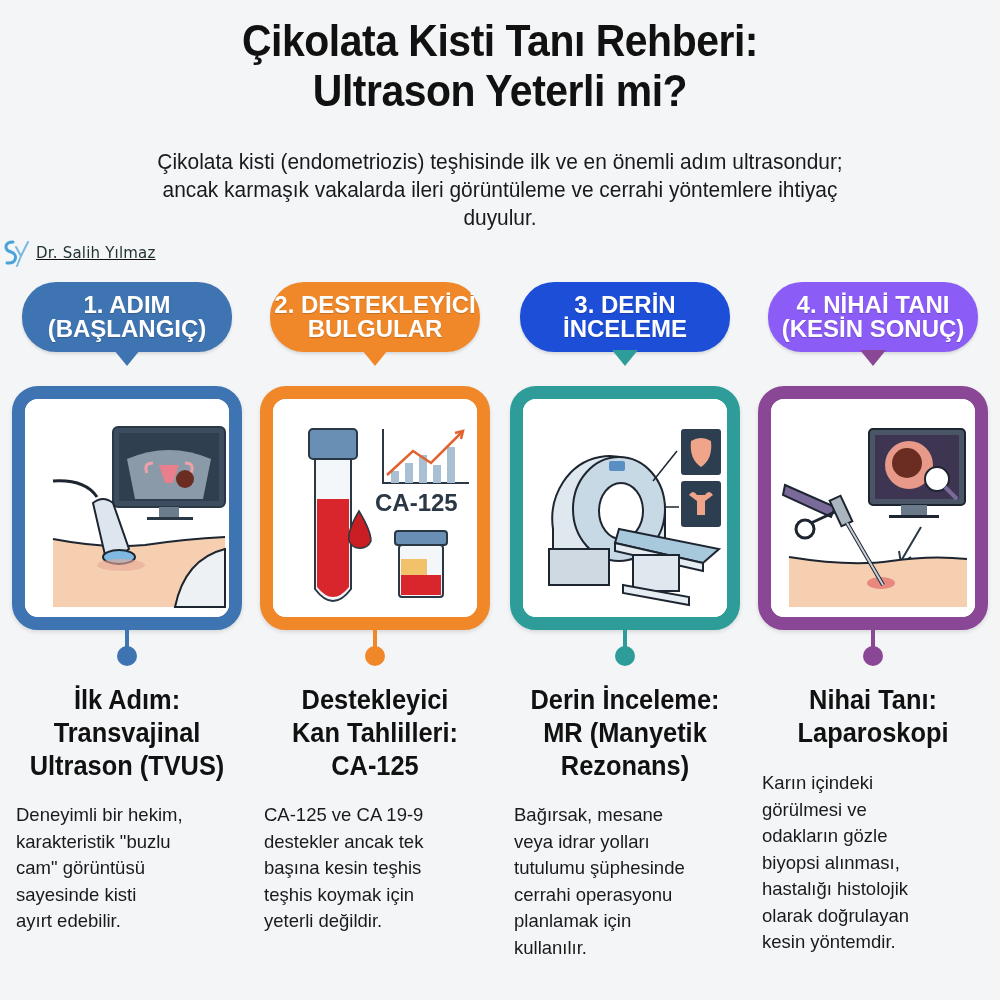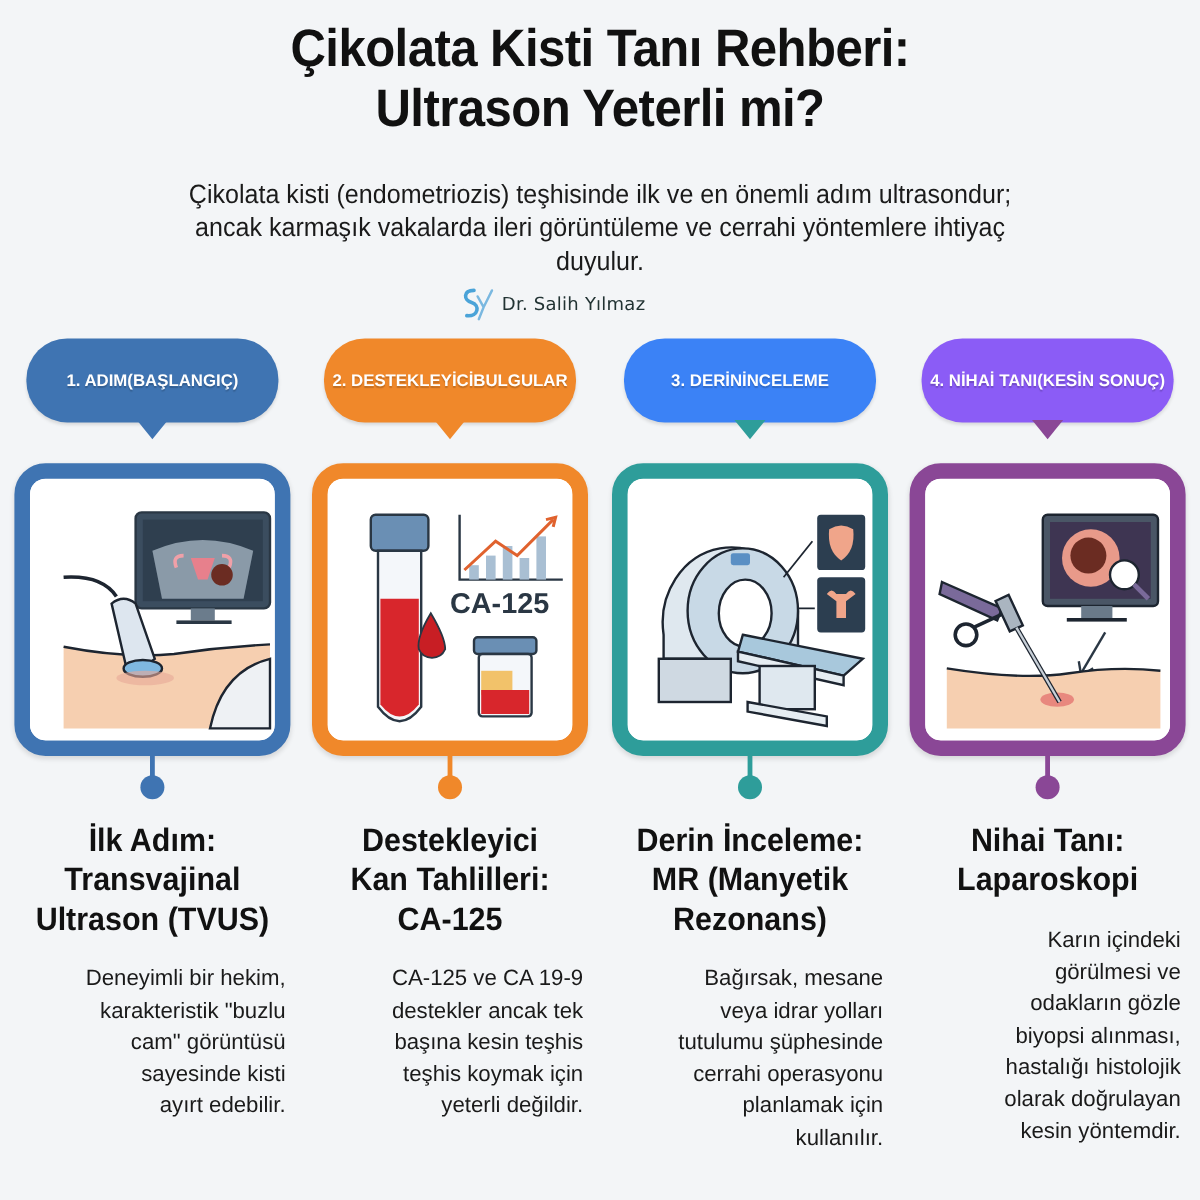--- a/index.html
+++ b/index.html
@@ -17,32 +17,32 @@
     font-family: "Liberation Sans", sans-serif;
     transform: scaleX(0.93); transform-origin: center;
   }
   .subtitle {
     position: absolute; left: 40px; top: 148px; width: 920px;
     text-align: center; font-size: 22px; line-height: 28px; color: #1a1a1a;
     transform: scaleX(0.95); transform-origin: center;
   }
   .brand {
     position: absolute; left: 0; top: 238px; width: 920px;
-    display: flex; justify-content: center; align-items: center; gap: 2px;
+    display: flex; justify-content: flex-start; align-items: center; gap: 2px; text-decoration: underline;
   }
   .brand-logo { width: 34px; height: 30px; }
   .brand-name { font-size: 15px; color: #233; letter-spacing: 0.2px; font-family: "DejaVu Sans", sans-serif; }
 
   .col { position: absolute; top: 0; width: 230px; height: 1000px; }
   .c1 { left: 12px; } .c2 { left: 260px; } .c3 { left: 510px; } .c4 { left: 758px; }
 
   .bubble {
     position: absolute; top: 282px; left: 10px; width: 210px; height: 70px;
-    border-radius: 34px; color: #fff; font-weight: 700; font-size: 14px; line-height: 24px;
-    display: flex; align-items: center; justify-content: center;
+    border-radius: 34px; color: #fff; font-weight: 700; font-size: 24px; line-height: 24px;
+    display: flex; flex-direction: column; align-items: center; justify-content: center;
     text-align: center; text-shadow: 0 1px 1px rgba(0,0,0,.2);
     box-shadow: 0 2px 3px rgba(0,0,0,.12);
   }
   .bubble::after {
     content: ""; position: absolute; left: 50%; bottom: -14px; margin-left: -13px;
     border-left: 13px solid transparent; border-right: 13px solid transparent;
     border-top: 16px solid var(--c);
   }
   .card {
     position: absolute; top: 386px; left: 0; width: 230px; height: 244px;
@@ -54,21 +54,21 @@
   .stem { position: absolute; left: 113px; top: 630px; width: 4px; height: 20px; background: var(--c); }
   .dot { position: absolute; left: 105px; top: 646px; width: 20px; height: 20px; border-radius: 50%; background: var(--c); }
 
   .heading {
     position: absolute; top: 684px; left: -6px; width: 242px;
     text-align: center; font-weight: 700; font-size: 27px; line-height: 33px; color: #111;
     transform: scaleX(0.94); transform-origin: center;
   }
   .desc {
     position: absolute; top: 802px; left: 4px; width: 222px;
-    text-align: right; font-size: 18.5px; line-height: 26.5px; color: #1a1a1a;
+    text-align: left; font-size: 18.5px; line-height: 26.5px; color: #1a1a1a;
   }
   .c4 .desc { top: 770px; }
   .line { display: block; white-space: nowrap; }
 </style>
 </head>
 <body>
 
 <div class="title">
   <span class="line">Çikolata Kisti Tanı Rehberi:</span>
   <span class="line">Ultrason Yeterli mi?</span>
@@ -171,21 +171,21 @@
   <div class="desc">
     <span class="line">CA-125 ve CA 19-9</span>
     <span class="line">destekler ancak tek</span>
     <span class="line">başına kesin teşhis</span>
     <span class="line">teşhis koymak için</span>
     <span class="line">yeterli değildir.</span>
   </div>
 </div>
 
 <div class="col c3" style="--c:#2e9d9a">
-  <div class="bubble" style="background:#3b82f6">
+  <div class="bubble" style="background:#1d4ed8">
     <span class="line">3. DERİN</span>
     <span class="line">İNCELEME</span>
   </div>
   <div class="card">
     <svg viewBox="0 0 204 218">
       <rect x="0" y="0" width="204" height="218" fill="#fff"></rect>
 
       <path d="M30 130 A56 62 0 1 1 142 110 L142 150 L30 150 Z" fill="#dfe8ef" stroke="#1d2530" stroke-width="2"></path>
       <ellipse cx="96" cy="110" rx="46" ry="52" fill="#c8d9e6" stroke="#1d2530" stroke-width="2"></ellipse>
       <ellipse cx="98" cy="112" rx="22" ry="28" fill="#fff" stroke="#1d2530" stroke-width="2"></ellipse>

